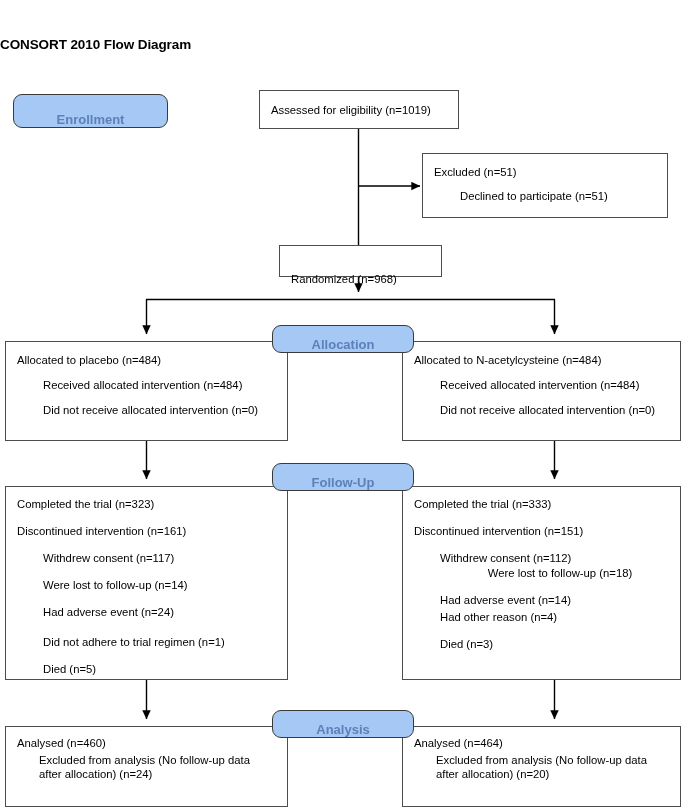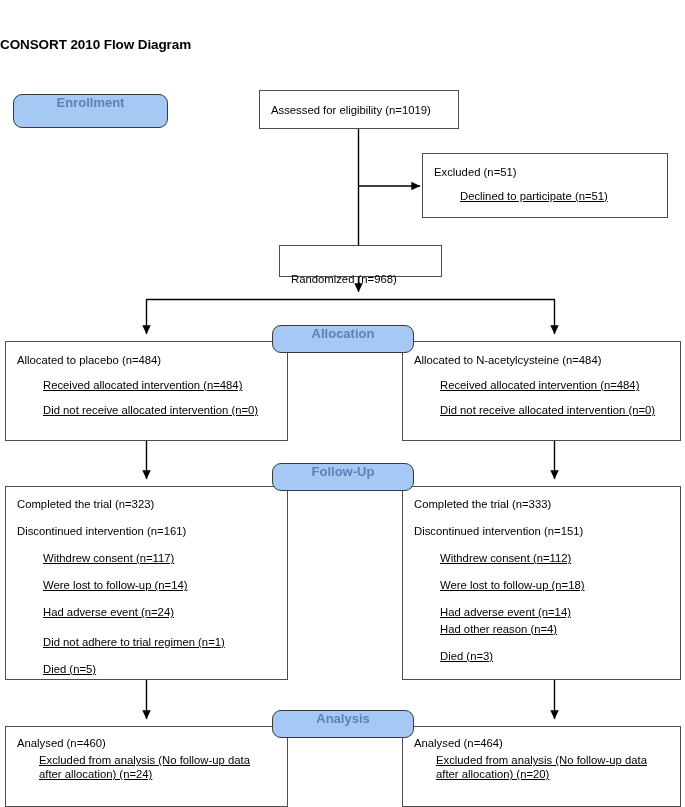--- a/index.html
+++ b/index.html
@@ -35,34 +35,34 @@
     box-sizing: border-box;
     border: 1px solid #4d4d4d;
     background: #ffffff;
     font-size: 11.3px;
     line-height: 1.25;
     color: #000000;
   }
   .box .line {
     white-space: nowrap;
   }
-  .box .indent1 { padding-left: 26px; text-decoration: underline; }
+  .box .indent1 { padding-left: 26px; }
   .box .wrapline { white-space: normal; }
 
   .stage {
     position: absolute;
     box-sizing: border-box;
     background: #a6c8f5;
     border: 1.2px solid #3a3a3a;
     border-radius: 9px;
     color: #5c81b8;
     font-weight: bold;
     font-size: 13px;
     display: flex;
-    align-items: flex-start;
+    align-items: flex-end;
     justify-content: center;
     z-index: 5;
   }
 
   svg.connectors {
     position: absolute;
     left: 0;
     top: 0;
     width: 685px;
     height: 807px;
@@ -145,21 +145,21 @@
     <div class="line indent1" style="margin-top:13px;">Were lost to follow-up (n=14)</div>
     <div class="line indent1" style="margin-top:13px;">Had adverse event (n=24)</div>
     <div class="line indent1" style="margin-top:15px;">Did not adhere to trial regimen (n=1)</div>
     <div class="line indent1" style="margin-top:13px;">Died (n=5)</div>
   </div>
 
   <div class="box" style="left:402px; top:486px; width:279px; height:194px; padding:10px 0 0 11px;">
     <div class="line">Completed the trial (n=333)</div>
     <div class="line" style="margin-top:13px;">Discontinued intervention (n=151)</div>
     <div class="line indent1" style="margin-top:13px;">Withdrew consent (n=112)</div>
-    <div class="line indent1" style="margin-top:13px;">Were lost to follow-up (n=18)</div>
+    <div class="line indent1" style="margin-top:1px;text-align:center;">Were lost to follow-up (n=18)</div>
     <div class="line indent1" style="margin-top:13px;">Had adverse event (n=14)</div>
     <div class="line indent1" style="margin-top:2px;">Had other reason (n=4)</div>
     <div class="line indent1" style="margin-top:13px;">Died (n=3)</div>
   </div>
 
   <div class="stage" style="left:272px; top:710px; width:142px; height:28px;">
     <span>Analysis</span>
   </div>
 
   <div class="box" style="left:5px; top:726px; width:283px; height:81px; padding:9px 12px 0 11px;">

